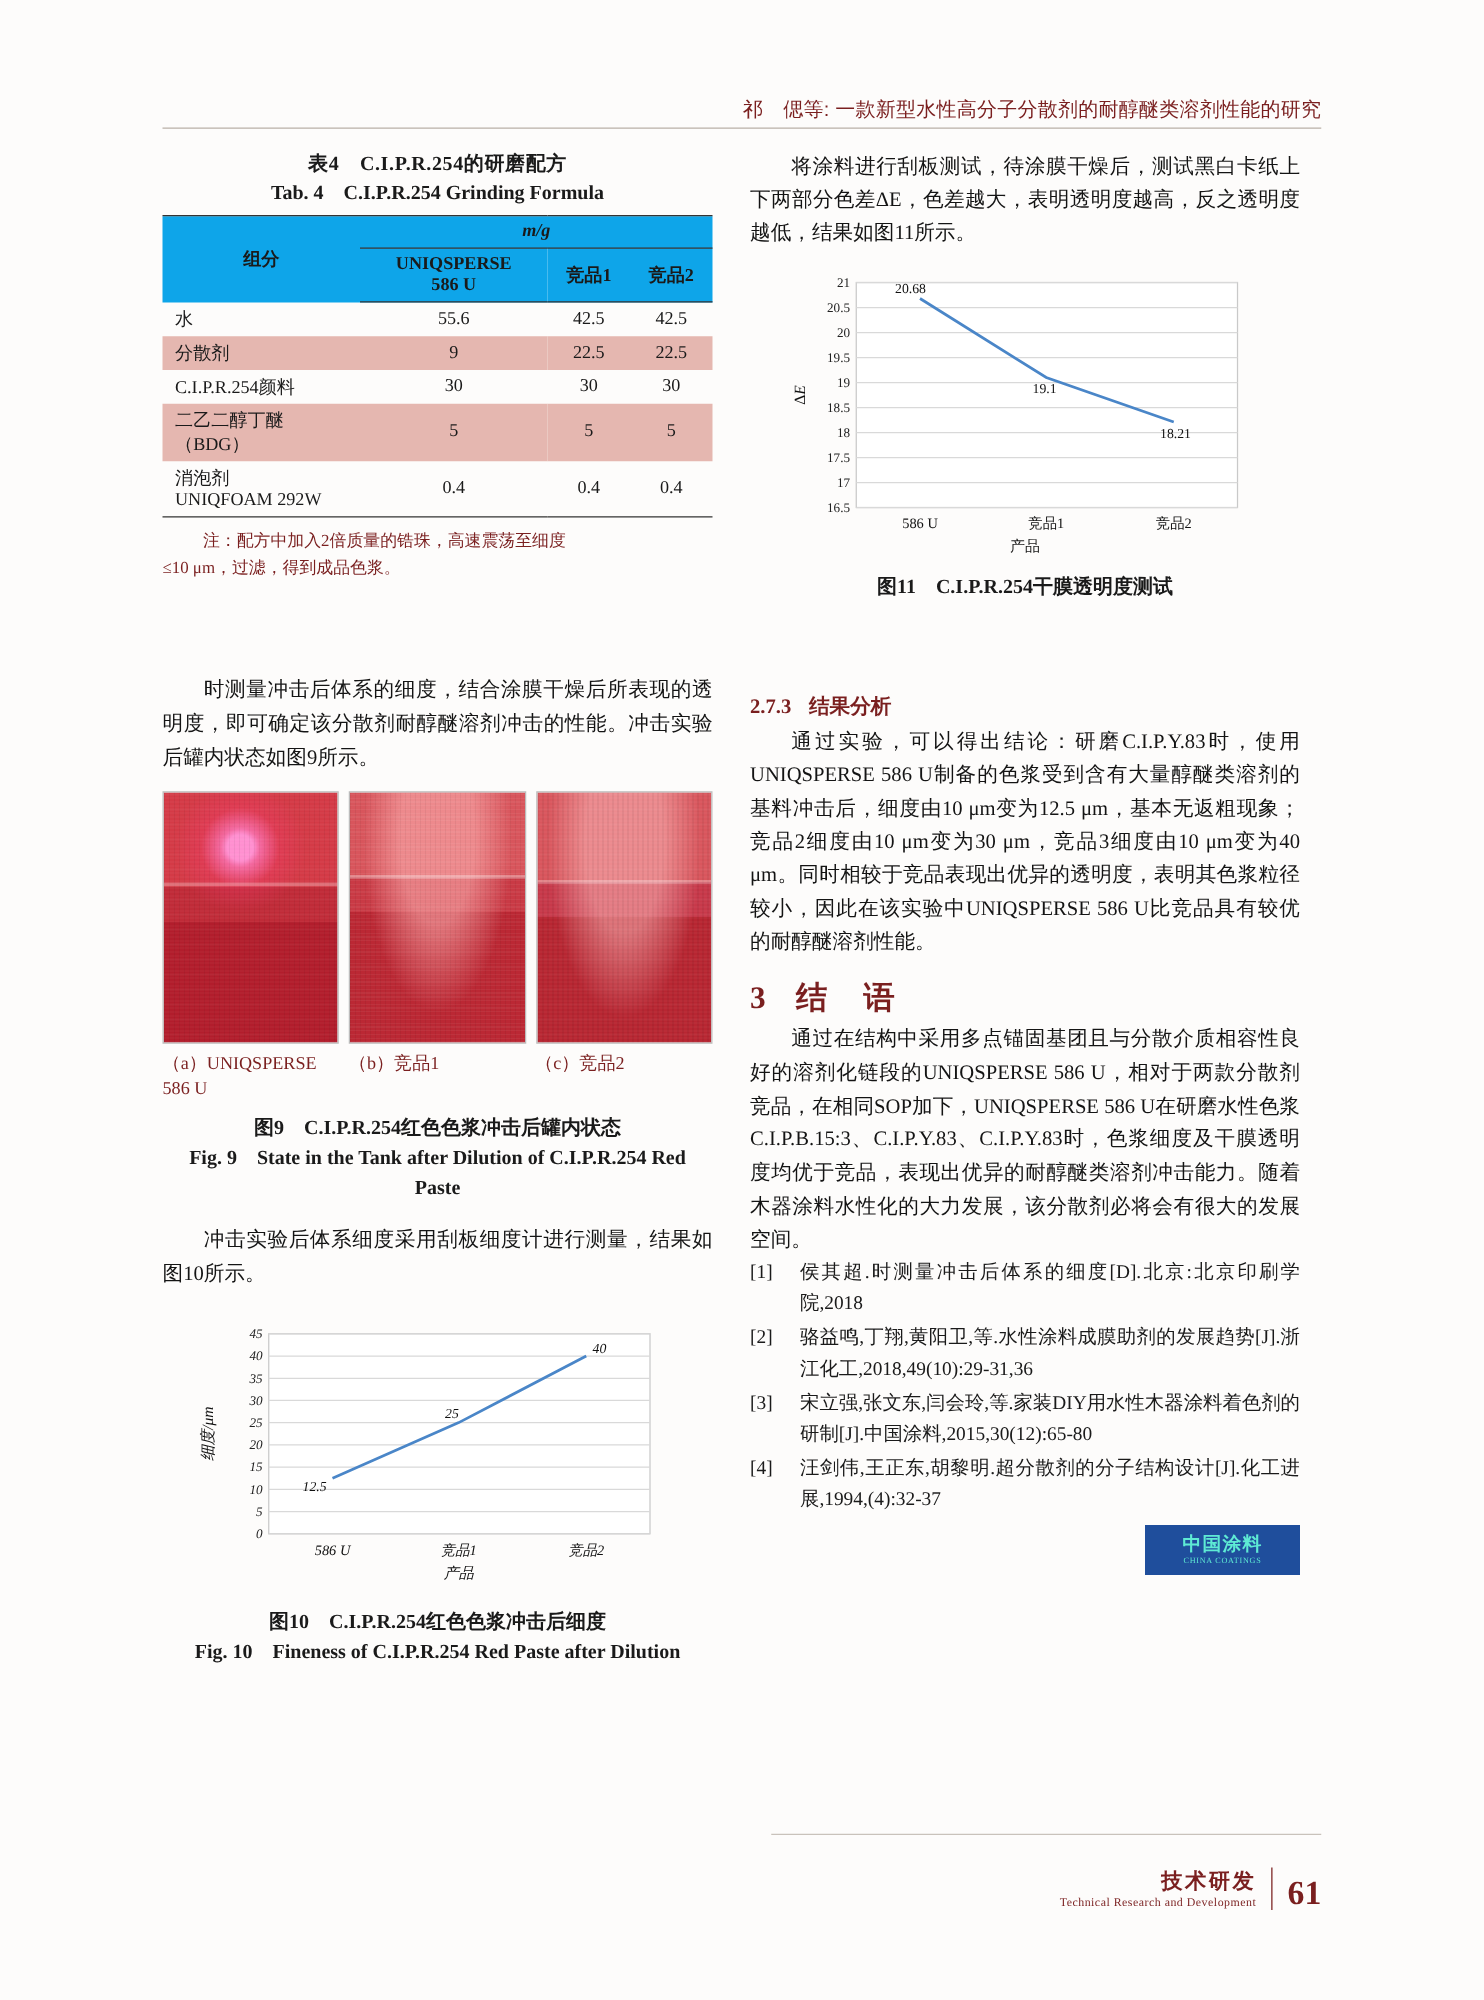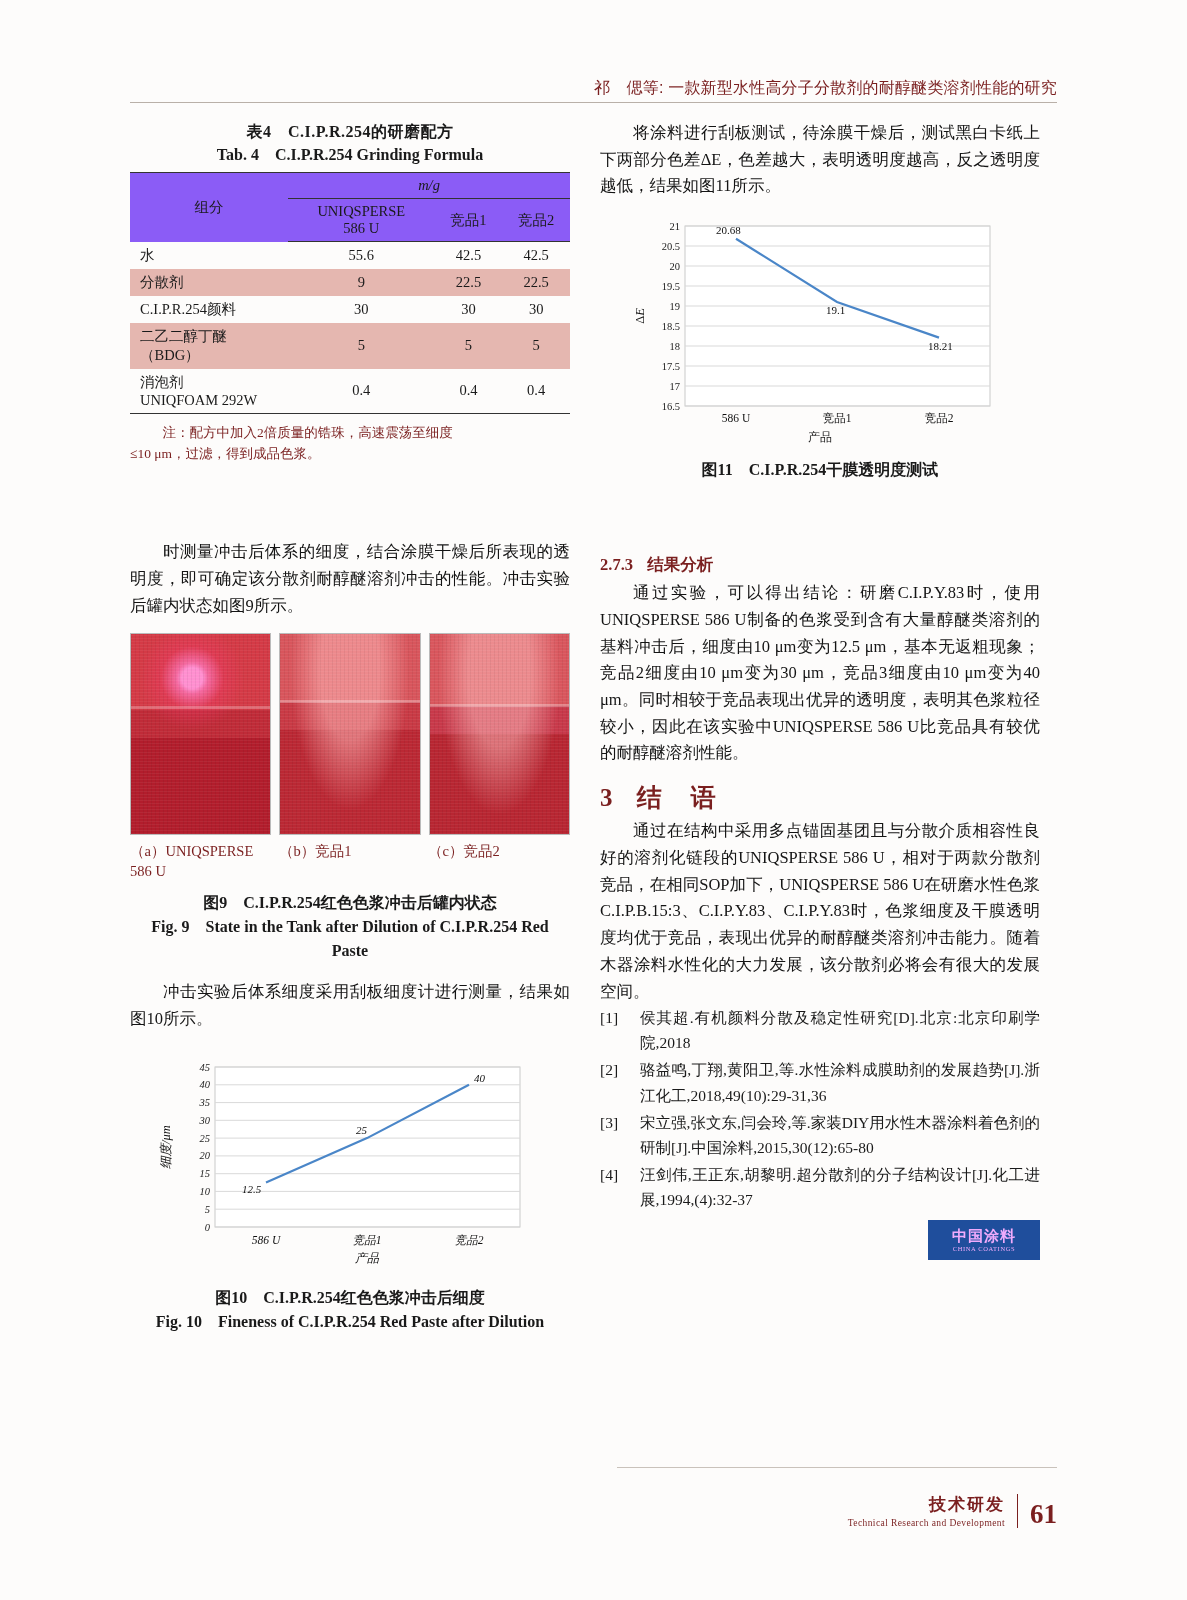--- a/index.html
+++ b/index.html
@@ -39,21 +39,21 @@
   .tbl-title { text-align:center; font-weight:bold; font-size:16px; line-height:1.45; }
   .tbl-title .cn { letter-spacing:.5px; }
   .tbl-title .en { letter-spacing:0; }
   table.grind {
     border-collapse:collapse; width:440px; margin-top:6px;
     font-size:14.5px;
   }
   table.grind th, table.grind td {
     border:none; padding:4px 4px; text-align:center; vertical-align:middle;
   }
-  .grind thead th { background:#8b5cf6; font-weight:normal; }
+  .grind thead th { background:#0ea5e9; font-weight:bold; }
   .grind thead th.comp { width:150px; }
   .grind tr.shade td { background:#e5b7b0; }
   .grind td.name { text-align:left; padding-left:10px; }
   .rule-top { border-top:1.6px solid #333 !important; }
   .rule-bot { border-bottom:1.6px solid #333 !important; }
   .rule-thin { border-bottom:1px solid #333 !important; }
   .note {
     margin-top:8px; font-size:13.5px; color:#7a1f1f; line-height:1.6;
     font-family:"Liberation Serif", serif; text-indent:2.4em;
   }
@@ -101,22 +101,22 @@
   .h2 { color:#7a1f1f; font-size:25px; font-weight:bold; letter-spacing:2px; margin:14px 0 4px; }
   .h2 .num { margin-right:14px; }
 
   .refs-title { text-align:center; font-weight:bold; font-size:16px; margin:16px 0 6px; letter-spacing:1px; }
   .ref { display:flex; font-size:15.5px; line-height:1.62; margin-bottom:2px; }
   .ref .idx { width:40px; flex:0 0 40px; }
   .ref .txt { flex:1; text-align:justify; }
 
   
   .logo {
-    position:absolute; right:0; top:0; width:112px; height:40px;
-    background:#1f4e9c; color:#f0abfc; display:flex; flex-direction:column;
+    position:absolute; right:0; top:0; width:124px; height:40px;
+    background:#1f4e9c; color:#5eead4; display:flex; flex-direction:column;
     align-items:center; justify-content:center; line-height:1.1;
   }
   .logo .cn { font-size:15px; font-weight:bold; letter-spacing:1px; }
   .logo .en { font-size:6.5px; letter-spacing:.6px; }
 
   
   .footer { position:absolute; right:130px; bottom:72px; text-align:right; }
   .footer-rule { position:absolute; right:130px; bottom:132px; width:440px; height:1px; background:#c9c2bb; }
   .footer .cn { font-size:17px; font-weight:bold; color:#7a1f1f; letter-spacing:2px; }
   .footer .en { font-size:9.5px; color:#7a1f1f; letter-spacing:.4px; margin-top:2px; }
@@ -347,21 +347,21 @@
     <div class="h2">
       <span class="num">3</span>
       <span>结　语</span>
     </div>
 
     <p class="body-text indent">通过在结构中采用多点锚固基团且与分散介质相容性良好的溶剂化链段的UNIQSPERSE 586 U，相对于两款分散剂竞品，在相同SOP加下，UNIQSPERSE 586 U在研磨水性色浆C.I.P.B.15:3、C.I.P.Y.83、C.I.P.Y.83时，色浆细度及干膜透明度均优于竞品，表现出优异的耐醇醚类溶剂冲击能力。随着木器涂料水性化的大力发展，该分散剂必将会有很大的发展空间。</p>
 
 
     <div class="ref">
       <div class="idx">[1]</div>
-      <div class="txt">侯其超.有机颜料分散及稳定性研究[D].北京:北京印刷学院,2018</div>
+      <div class="txt">侯其超.时测量冲击后体系的细度[D].北京:北京印刷学院,2018</div>
     </div>
     <div class="ref">
       <div class="idx">[2]</div>
       <div class="txt">骆益鸣,丁翔,黄阳卫,等.水性涂料成膜助剂的发展趋势[J].浙江化工,2018,49(10):29-31,36</div>
     </div>
     <div class="ref">
       <div class="idx">[3]</div>
       <div class="txt">宋立强,张文东,闫会玲,等.家装DIY用水性木器涂料着色剂的研制[J].中国涂料,2015,30(12):65-80</div>
     </div>
     <div class="ref">

